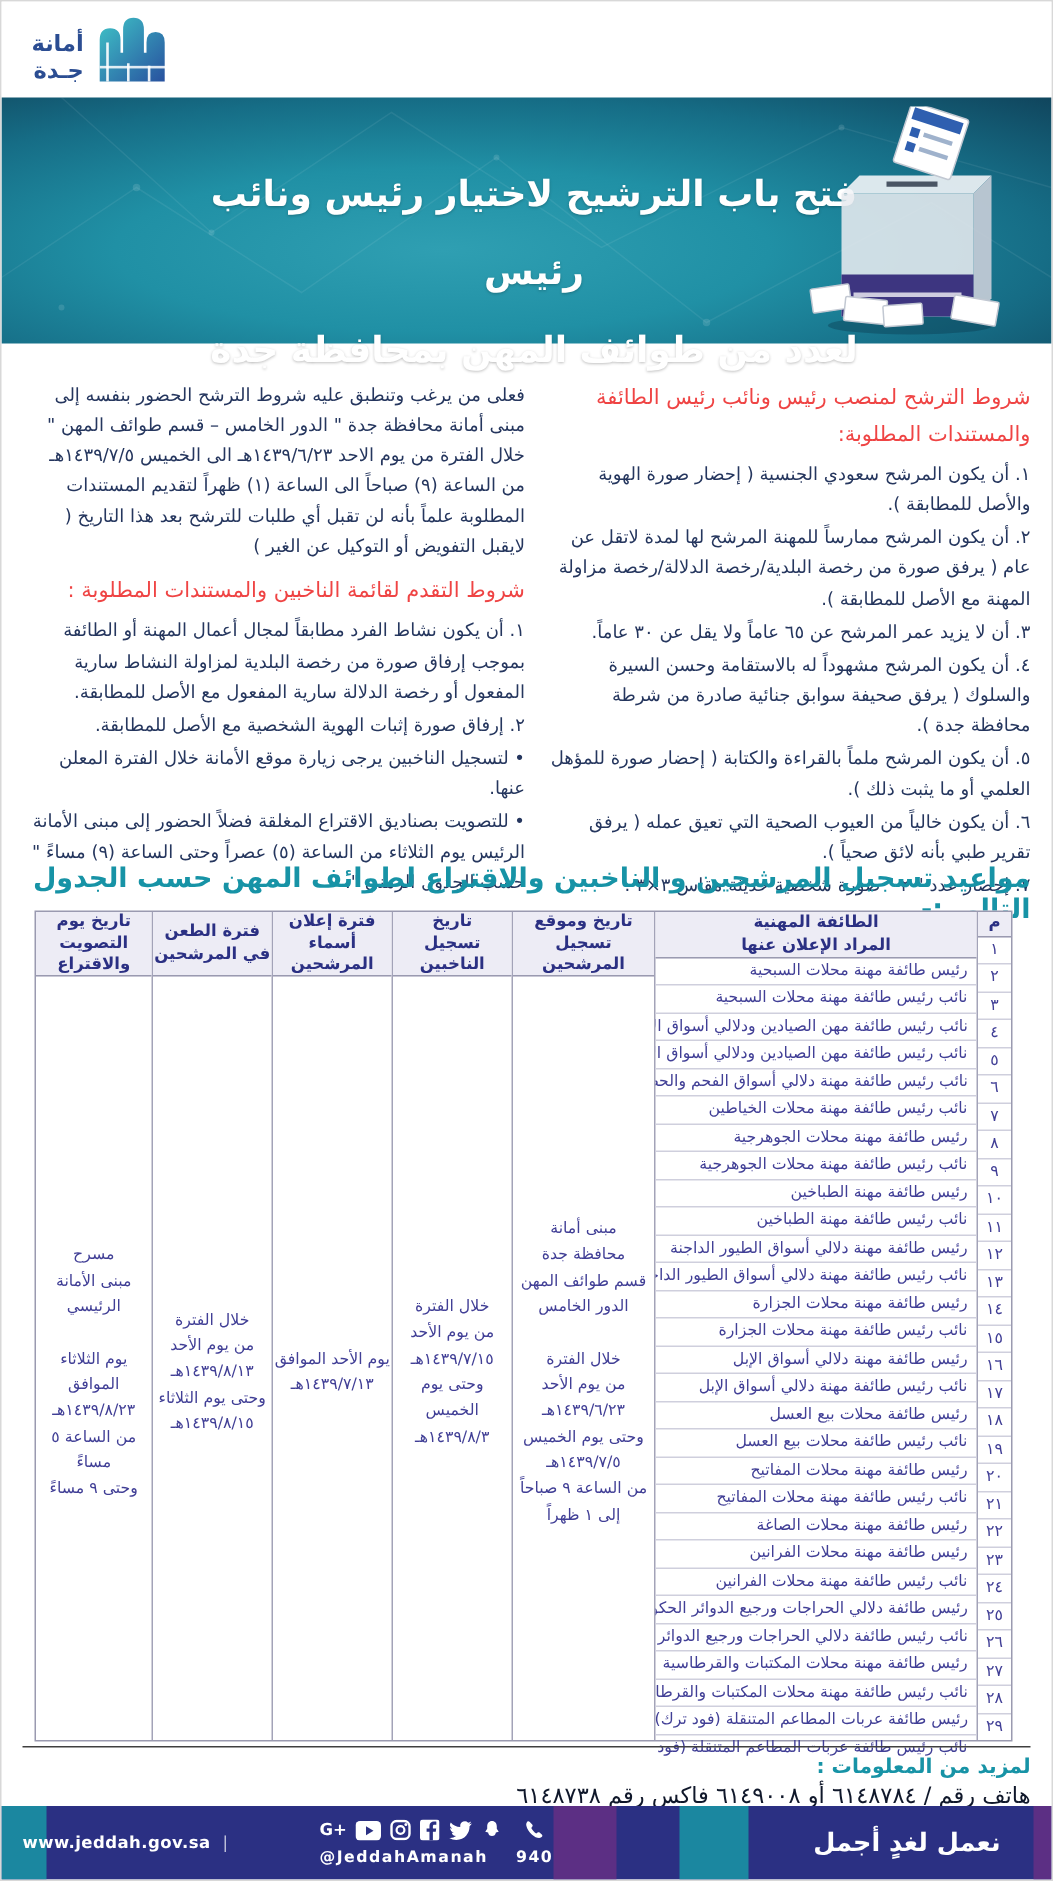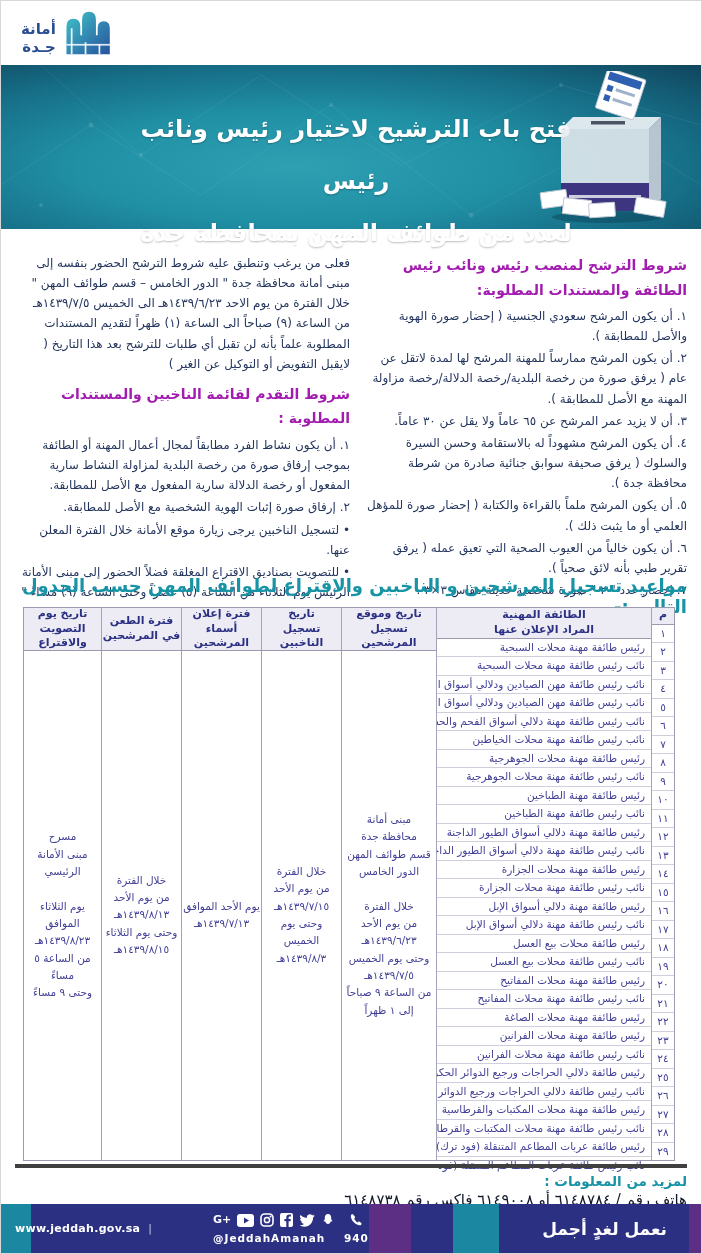--- a/index.html
+++ b/index.html
@@ -14,21 +14,21 @@
   .banner{position:absolute;top:64px;left:0;right:0;height:164px;
           background:radial-gradient(ellipse at 42% 62%, #2f9fb2 0%, #2090a5 38%, #166d86 70%, #10455d 100%);}
   .banner-pattern{position:absolute;inset:0;width:100%;height:100%;}
   .banner-title{position:absolute;left:120px;top:38px;width:470px;text-align:center;color:#fff;
                 font-weight:bold;font-size:24px;line-height:52px;text-shadow:0 1px 2px rgba(0,0,0,.25);}
   .ballot{position:absolute;left:538px;top:6px;width:140px;height:155px;}
   
   .columns{position:absolute;top:252px;left:14px;right:14px;display:flex;gap:16px;height:330px;}
   .col-right{width:322px;}
   .col-left{width:336px;}
-  .teal-h{color:#a21caf;font-weight:bold;font-size:14px;line-height:1.75;margin:0 0 4px 0;}
+  .teal-h{color:#ef4444;font-weight:normal;font-size:14px;line-height:1.75;margin:0 0 4px 0;}
   .body-txt{color:#25365e;font-size:12px;line-height:1.68;text-align:right;}
   .body-txt p{margin:0 0 2px 0;}
   
   .sched-title{position:absolute;top:574px;right:14px;left:14px;text-align:right;
                color:#1793a6;font-weight:bold;font-size:18px;}
   .sched-table{position:absolute;top:606px;right:26px;width:650px;height:552px;
                display:flex;border:1px solid #9a9ab0;background:#fff;}
   .col{display:flex;flex-direction:column;}
   .col:not(:last-child){border-left:1px solid #a3a3b8;}
   .col-num{width:22px;}
@@ -38,21 +38,21 @@
       display:flex;align-items:center;justify-content:center;text-align:center;border-bottom:1px solid #9a9ab0;}
   .col-body{flex:1;display:flex;flex-direction:column;}
   .cell{height:17.5px;line-height:17.5px;font-size:10.5px;color:#413f96;overflow:hidden;white-space:nowrap;}
   .cell + .cell{border-top:1px solid #cfcfdd;}
   .num-cell{text-align:center;}
   .cat-cell{text-align:right;padding:0 6px 0 2px;}
   .merged{flex:1;display:flex;align-items:center;justify-content:center;text-align:center;
           color:#413f96;font-size:10.5px;line-height:1.65;margin-top:19px;}
   .pre{white-space:pre-line;}
   
-  .info{position:absolute;top:1163px;right:14px;left:14px;border-top:4px solid #404040;padding-top:5px;text-align:right;}
+  .info{position:absolute;top:1163px;right:14px;left:14px;border-top:1px solid #404040;padding-top:5px;text-align:right;}
   .info-h{color:#1793a6;font-weight:bold;font-size:13.5px;margin:0;}
   .info-t{color:#0f172a;font-size:15px;margin:2px 0 0 0;}
   
   .footer{position:absolute;bottom:0;left:0;right:0;height:49px;background:#2b3083;color:#fff;}
   .fblock{position:absolute;top:0;bottom:0;}
   .fb-teal{background:#1b87a0;} .fb-purple{background:#5c2f84;}
   .site{position:absolute;left:14px;top:0;height:49px;display:flex;align-items:center;gap:8px;
         font-size:11px;font-weight:bold;letter-spacing:.3px;direction:ltr;}
   .social{position:absolute;left:212px;top:7px;direction:ltr;text-align:left;}
   .social-icons{display:flex;align-items:center;gap:6px;height:18px;}

